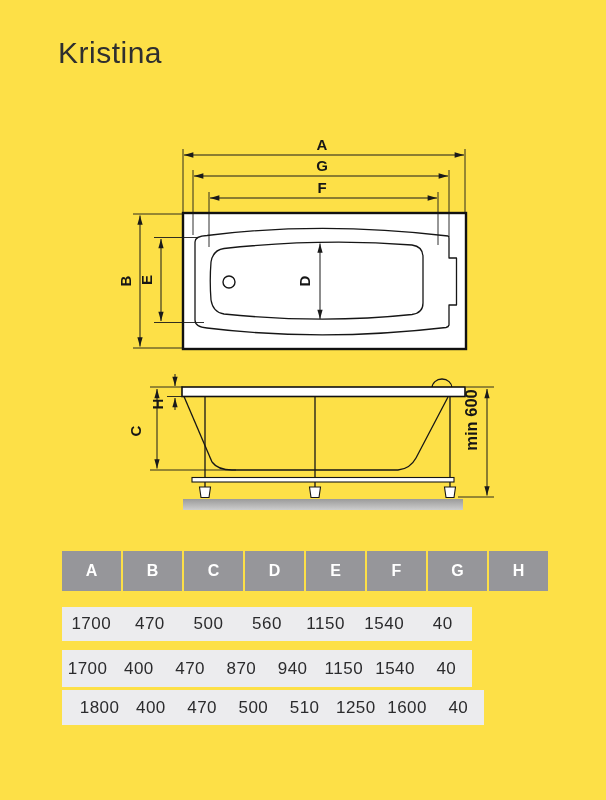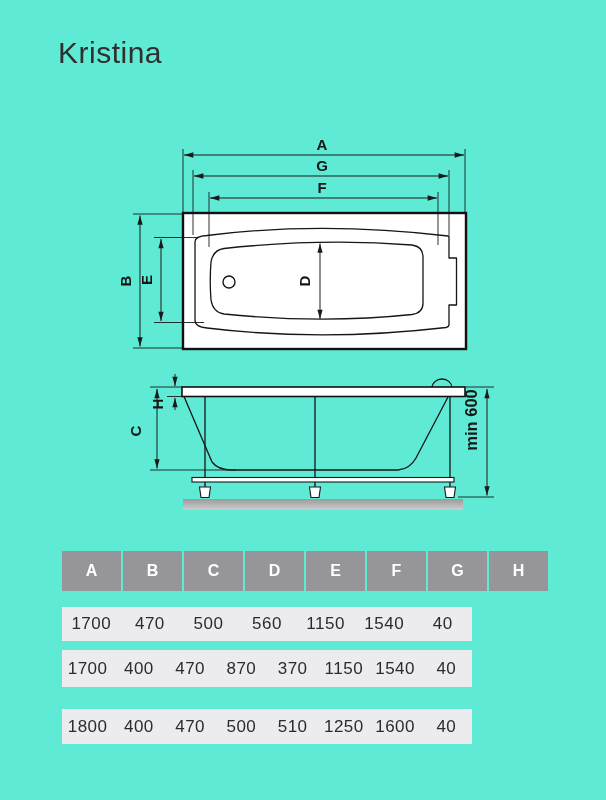--- a/index.html
+++ b/index.html
@@ -1,16 +1,16 @@
 <!DOCTYPE html>
 <html><head>
 <meta charset="utf-8">
 <style>
   html,body{margin:0;padding:0;background:#ffffff;}
-  #page{position:relative;width:606px;height:800px;background:#5eead4;overflow:hidden;
+  #page{position:relative;width:606px;height:800px;background:#fde047;overflow:hidden;
         font-family:"Liberation Sans", sans-serif;}
   #title{position:absolute;left:58px;top:36px;font-size:30px;line-height:1.1;
          color:#2f2f2f;font-weight:400;letter-spacing:0.5px;}
   #drawing{position:absolute;left:0;top:130px;width:606px;height:405px;}
 
   
   .draw{stroke:#161616;stroke-width:1.3;fill:none;stroke-linejoin:round;}
   .thick{stroke:#111111;stroke-width:2.4;fill:#ffffff;}
   .dim{stroke:#1a1a1a;stroke-width:1;fill:none;}
   .ext{stroke:#1a1a1a;stroke-width:0.9;fill:none;}
@@ -18,21 +18,21 @@
   .lbl-lg{font-family:"Liberation Sans", sans-serif;font-size:16.5px;font-weight:600;fill:#161616;}
 
   
   #spec-table{position:absolute;left:62px;top:551px;width:486px;height:180px;}
   #spec-head{position:absolute;left:0;top:0;width:486px;height:40px;display:flex;gap:2px;}
   .hcell{flex:1;background:#96969a;color:#ffffff;display:flex;align-items:center;
          justify-content:center;font-size:16px;font-weight:700;}
   .trow{position:absolute;left:0;width:410px;height:36px;background:#ececee;display:flex;}
   .row-0{top:56px;height:34px;}
   .row-1{top:99px;height:37px;}
-  .row-2{top:158px;height:35px;}
+  .row-2{top:139px;height:35px;padding-left:12px;}
   .cell{flex:1;display:flex;align-items:center;justify-content:center;
         font-size:17px;color:#2b2b2d;letter-spacing:0.5px;}
 </style>
 </head>
 <body>
 
 <div id="page">
 
   <div id="title">Kristina</div>
 
@@ -149,21 +149,21 @@
       <div class="cell">1150</div>
       <div class="cell">1540</div>
       <div class="cell">40</div>
     </div>
 
     <div class="trow row-1">
       <div class="cell">1700</div>
       <div class="cell">400</div>
       <div class="cell">470</div>
       <div class="cell">870</div>
-      <div class="cell">370</div>
+      <div class="cell">940</div>
       <div class="cell">1150</div>
       <div class="cell">1540</div>
       <div class="cell">40</div>
     </div>
 
     <div class="trow row-2">
       <div class="cell">1800</div>
       <div class="cell">400</div>
       <div class="cell">470</div>
       <div class="cell">500</div>

